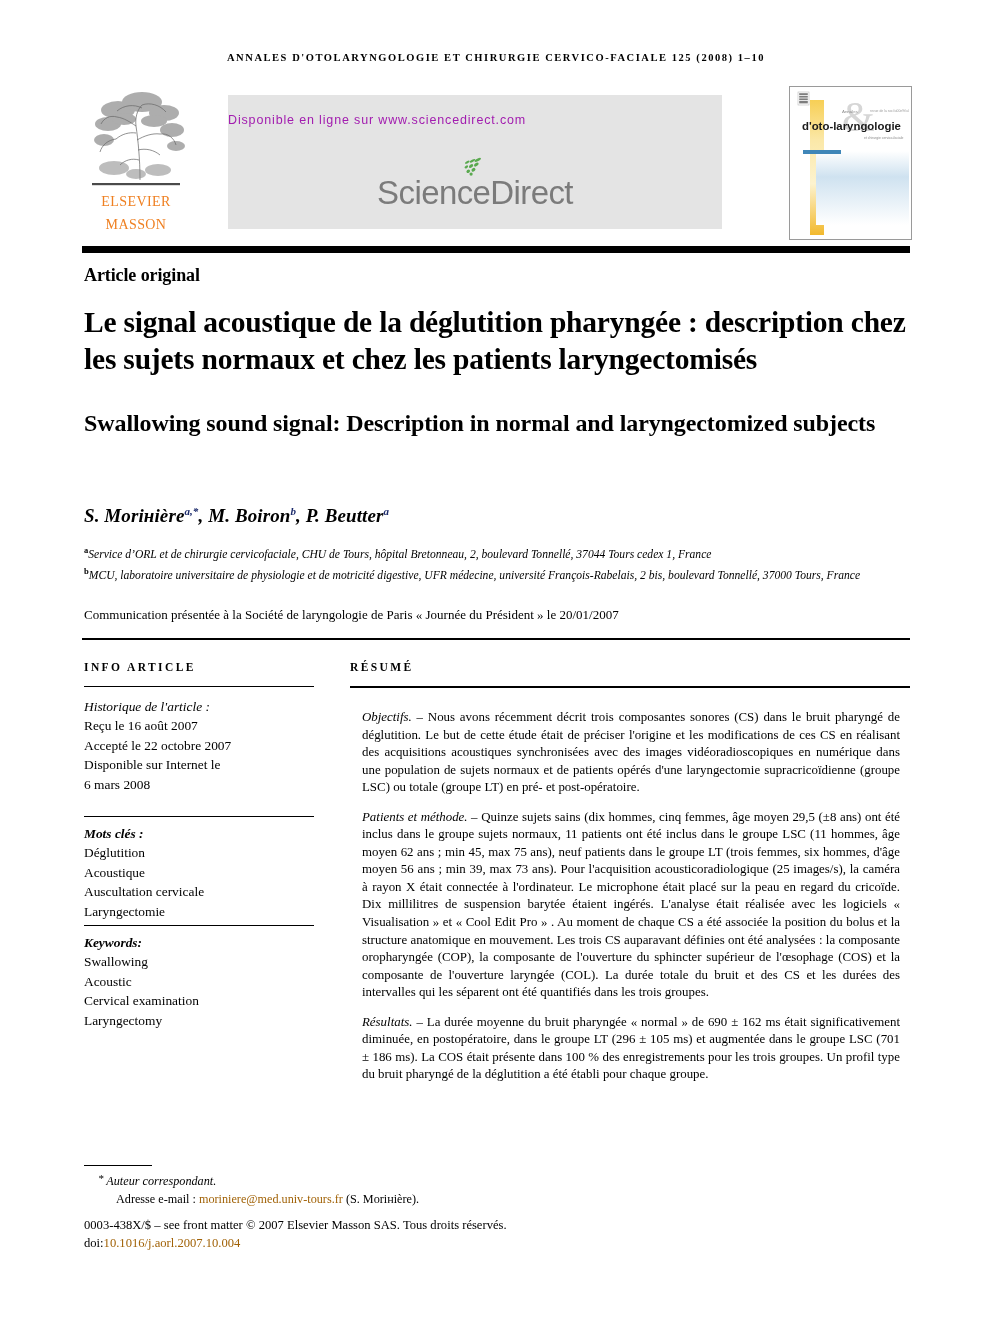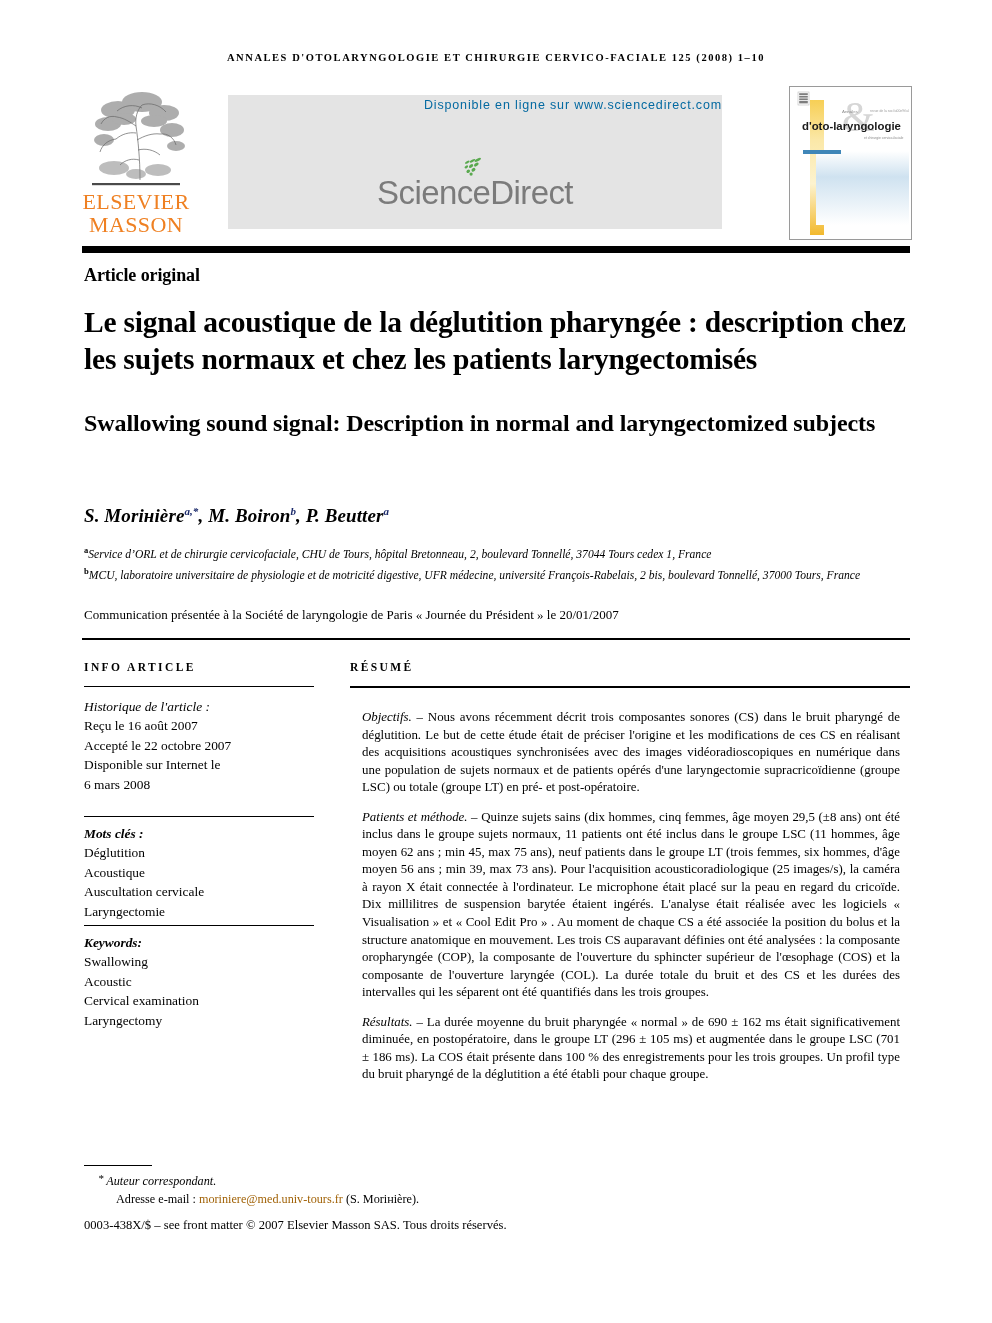--- a/index.html
+++ b/index.html
@@ -51,41 +51,41 @@
     width: 108px; height: 152px;
   }
   .tree-svg { position: absolute; left: 2px; top: 2px; width: 104px; height: 104px; }
   .elsevier-word {
     position: absolute;
     left: 0; top: 104px;
     width: 108px;
     text-align: center;
     color: #ef8022;
     font-family: "Liberation Serif", serif;
-    font-size: 22px;
+    font-size: 14px;
     line-height: 23px;
     letter-spacing: 0.4px;
   }
 
   .sd-banner {
     position: absolute;
     left: 146px; top: 9px;
     width: 494px;
     height: 134px;
     background: #e4e4e4;
   }
   .sd-line {
     position: absolute;
-    left: 0; top: 3px;
+    left: 0; top: 18px;
     width: 494px;
-    text-align: right;
+    text-align: left;
     font-family: "Liberation Sans", sans-serif;
     font-size: 12.5px;
     letter-spacing: 0.85px;
-    color: #0369a1;
+    color: #a21caf;
     white-space: nowrap;
   }
   .sd-logo {
     position: absolute;
     left: 0; top: 62px;
     width: 494px;
     height: 52px;
     display: flex;
     align-items: center;
     justify-content: center;
@@ -414,15 +414,16 @@
     <p><span class="lead">Résultats. – </span><span>La durée moyenne du bruit pharyngée « normal » de 690 ± 162 ms était significativement diminuée, en postopératoire, dans le groupe LT (296 ± 105 ms) et augmentée dans le groupe LSC (701 ± 186 ms). La COS était présente dans 100 % des enregistrements pour les trois groupes. Un profil type du bruit pharyngé de la déglutition a été établi pour chaque groupe.</span></p>
   </div>
 
   <div class="fn-rule"></div>
   <div class="footnote">
     <div class="l1"><span class="star">*</span> <span>Auteur correspondant.</span></div>
     <div class="l2"><span>Adresse e-mail :</span> <span class="lnk">moriniere@med.univ-tours.fr</span> <span>(S. Moriнière).</span></div>
   </div>
   <div class="copyright">
     <div>0003-438X/$ – see front matter © 2007 Elsevier Masson SAS. Tous droits réservés.</div>
+    <div><span>doi:</span><span class="lnk">10.1016/j.aorl.2007.10.004</span></div>
   </div>
 
 </div>
 
 </body></html>

